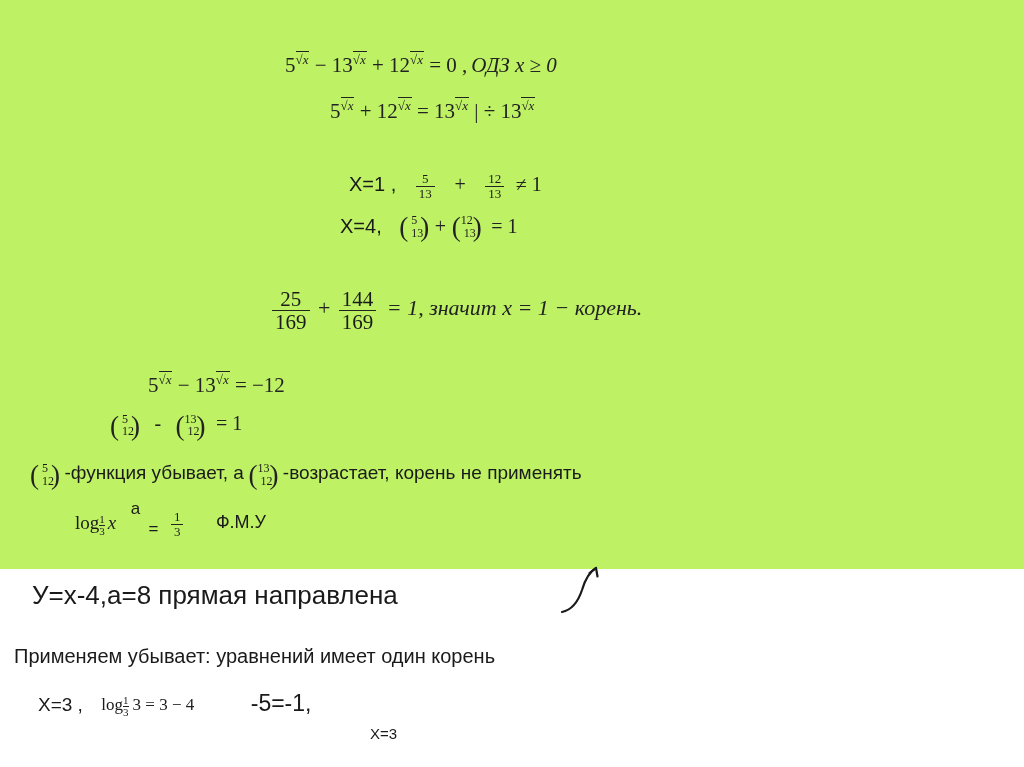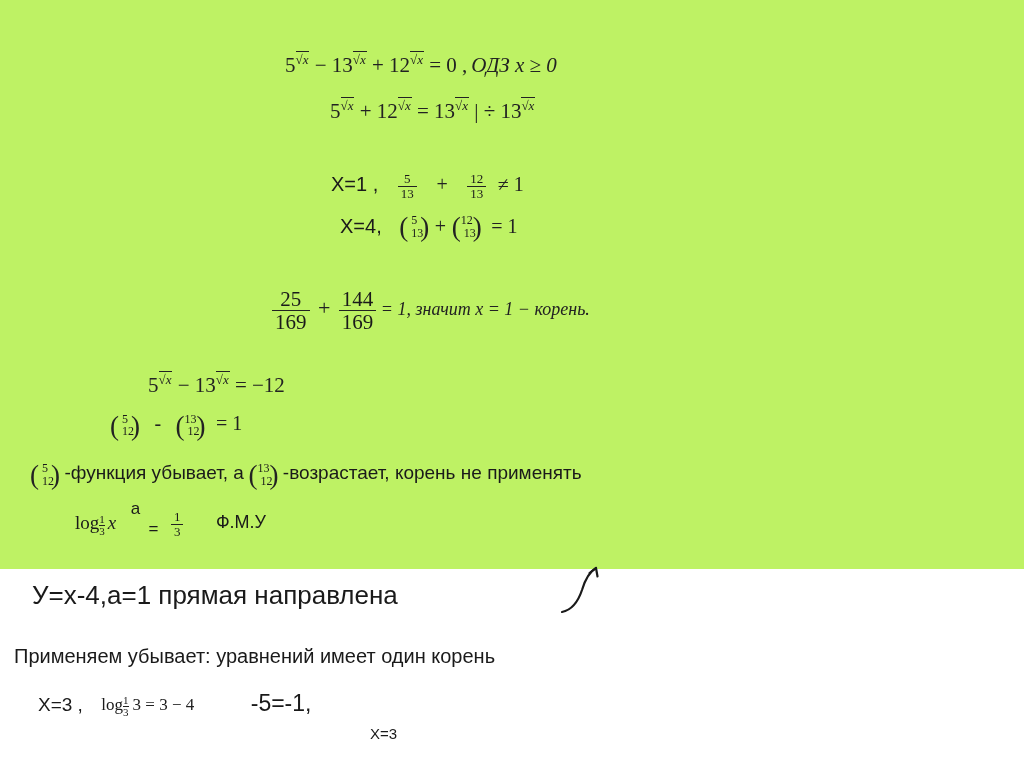--- a/index.html
+++ b/index.html
@@ -123,21 +123,21 @@
 <div class="slide">
 
   <div class="line math" style="left:285px; top:52px; font-size:21px;">
     <span class="mathup">5</span><sup class="exp rad"><span class="bar">√x</span></sup><span class="mathup"> − 13</span><sup class="exp rad"><span class="bar">√x</span></sup><span class="mathup"> + 12</span><sup class="exp rad"><span class="bar">√x</span></sup><span class="mathup"> = 0 ,</span><span class="math" style="margin-left:4px;">ОДЗ x ≥ 0</span>
   </div>
 
   <div class="line math" style="left:330px; top:98px; font-size:21px;">
     <span class="mathup">5</span><sup class="exp rad"><span class="bar">√x</span></sup><span class="mathup"> + 12</span><sup class="exp rad"><span class="bar">√x</span></sup><span class="mathup"> = 13</span><sup class="exp rad"><span class="bar">√x</span></sup><span class="mathup"> | ÷ 13</span><sup class="exp rad"><span class="bar">√x</span></sup>
   </div>
 
-  <div class="line" style="left:331px; top:172px; font-size:20px;">
+  <div class="line" style="left:349px; top:172px; font-size:20px;">
     <span class="plain" style="font-size:20px;">X=1 ,</span>
     <span class="frac small" style="margin:0 6px 0 14px;">
       <span class="num">5</span>
       <span class="den">13</span>
     </span>
     <span class="mathup" style="font-size:20px; margin:0 8px;">+</span>
     <span class="frac small" style="margin:0 6px;">
       <span class="num">12</span>
       <span class="den">13</span>
     </span>
@@ -165,21 +165,21 @@
   <div class="line" style="left:272px; top:288px;">
     <span class="frac big">
       <span class="num">25</span>
       <span class="den">169</span>
     </span>
     <span class="mathup" style="font-size:22px; margin:0 4px;">+</span>
     <span class="frac big">
       <span class="num">144</span>
       <span class="den">169</span>
     </span>
-    <span class="math" style="font-size:18px; ">= 1, значит x = 1 − корень.</span>
+    <span class="math" style="font-size:22px; margin-left:6px;">= 1, значит x = 1 − корень.</span>
   </div>
 
   <div class="line math" style="left:148px; top:372px; font-size:21px;">
     <span class="mathup">5</span><sup class="exp rad"><span class="bar">√x</span></sup><span class="mathup"> − 13</span><sup class="exp rad"><span class="bar">√x</span></sup><span class="mathup"> = −12</span>
   </div>
 
   <div class="line" style="left:110px; top:412px;">
     <span class="binom">
       <span class="stack">
         <span class="t">5</span>
@@ -219,21 +219,21 @@
     </span>
     <span class="plain" style="font-size:17px; position:relative; top:-14px; left:10px;">a</span>
     <span class="plain" style="font-size:17px; position:relative; top:6px; left:14px;">=</span>
     <span class="frac small" style="margin-left:22px;">
       <span class="num">1</span>
       <span class="den">3</span>
     </span>
     <span class="plain" style="font-size:18px; margin-left:28px;">Ф.М.У</span>
   </div>
 
-  <div class="line plain big-sans" style="left:32px; top:580px;">У=х-4,а=1 прямая направлена</div>
+  <div class="line plain big-sans" style="left:32px; top:580px;">У=х-4,а=8 прямая направлена</div>
 
   <div class="arrow-wrap" style="left:556px; top:560px;">
     <svg width="60" height="60" viewBox="0 0 60 60">
       <path d="M6 52 C 16 50, 22 42, 26 30 C 29 20, 33 12, 40 8" stroke="#1a1a1a" stroke-width="2.2" fill="none" stroke-linecap="round"></path>
       <path d="M40 8 L 33.5 13 M40 8 L 41.5 16.5" stroke="#1a1a1a" stroke-width="2.2" fill="none" stroke-linecap="round"></path>
     </svg>
   </div>
 
   <div class="line plain" style="left:14px; top:645px; font-size:20px;">Применяем убывает: уравнений имеет один корень</div>
 

